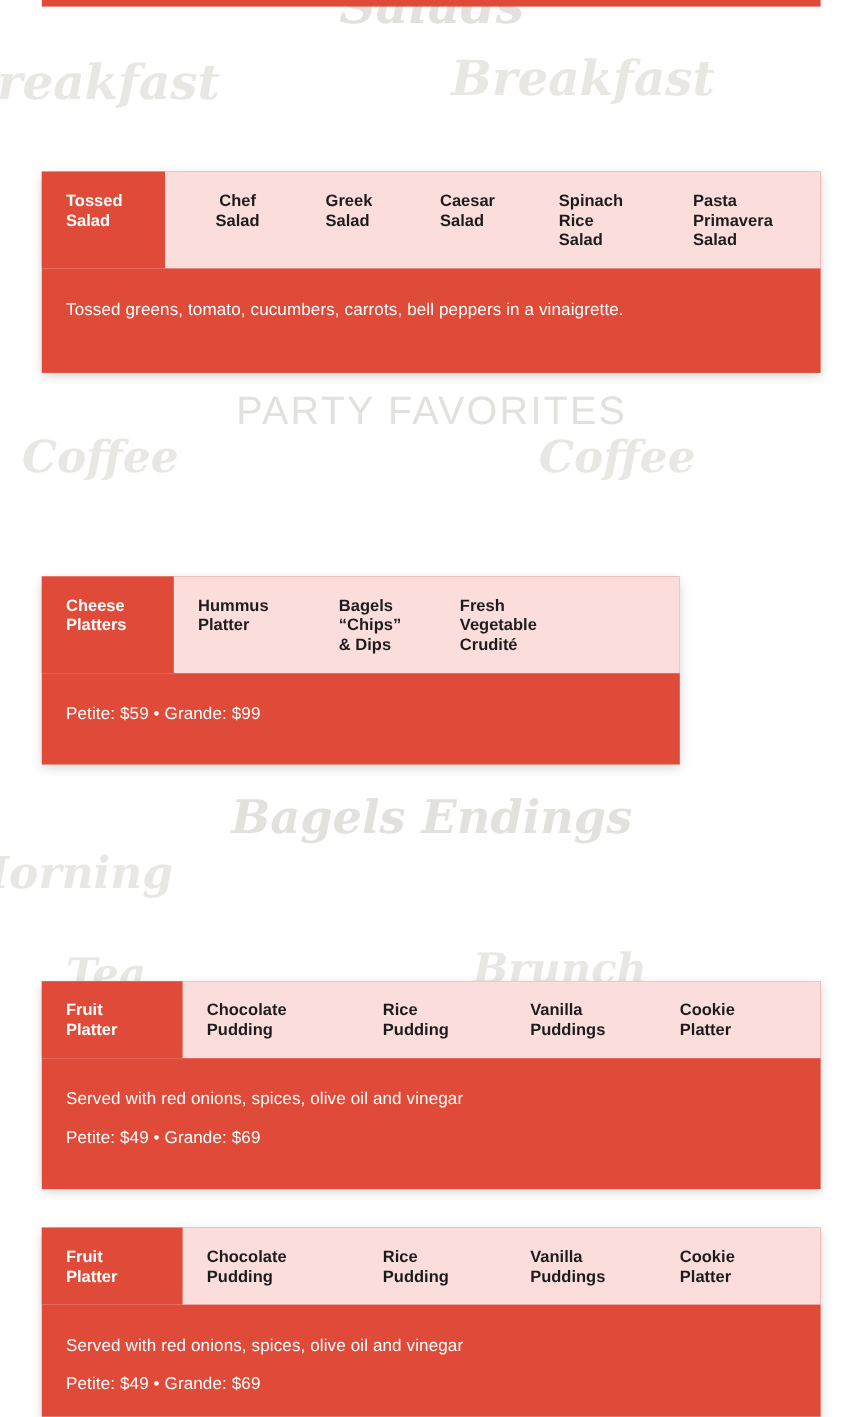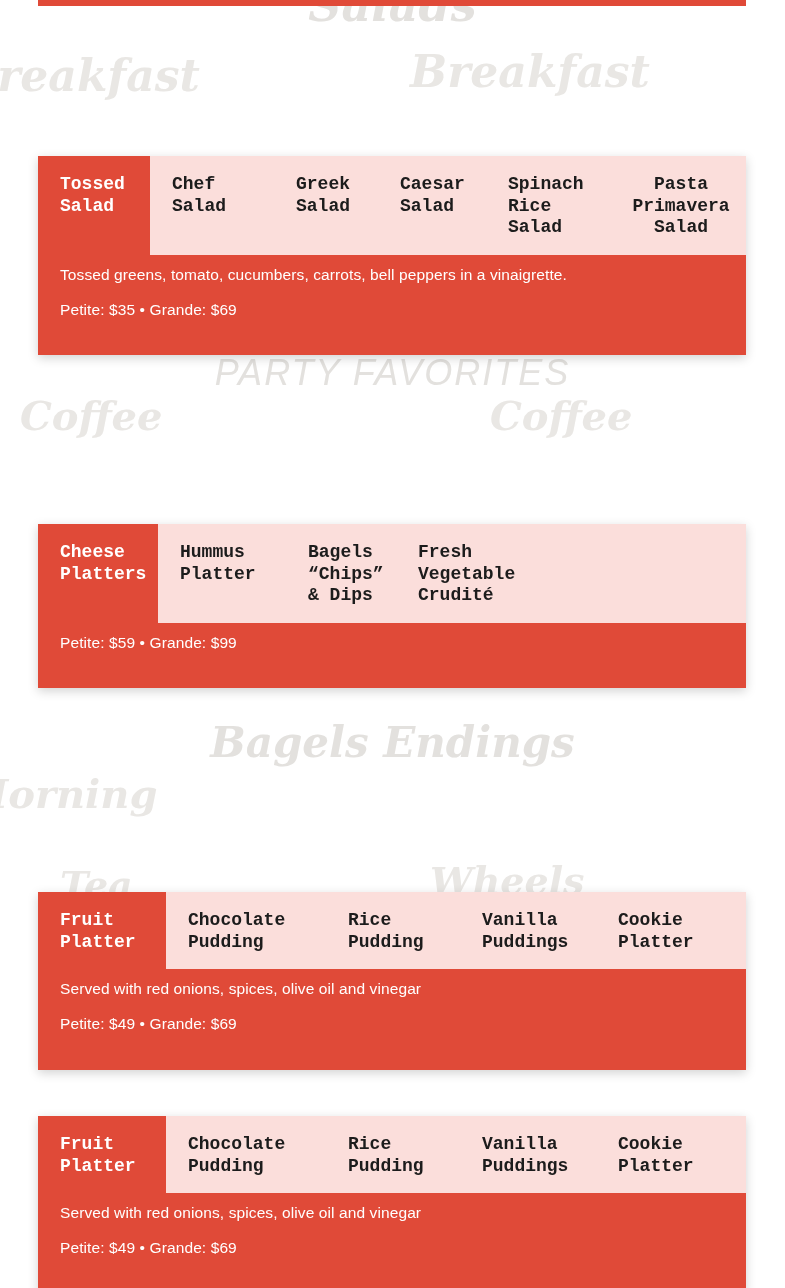--- a/index.html
+++ b/index.html
@@ -37,52 +37,51 @@
   }
 
   
   .ghost-heading {
     position: absolute;
     z-index: 0;
     width: 100%;
     text-align: center;
     color: #e3e1de;
     user-select: none;
-    font-style: italic;
   }
 
   
   .card {
     position: absolute;
     z-index: 2;
     background: #e04a38;
     box-shadow: 0 3px 10px rgba(0,0,0,0.18);
   }
   .tabs {
     display: flex;
     align-items: stretch;
     background: #fbdedb;
   }
   .tab {
     padding: 18px 14px 16px 22px;
-    font-family: Liberation Mono, monospace;
+    font-family: Liberation Sans, sans-serif;
     font-weight: 700;
-    font-size: 18px;
+    font-size: 15px;
     line-height: 1.2;
     color: #1c1c1c;
     white-space: pre-line;
     flex: 0 0 auto;
     cursor: pointer;
   }
   .tab.active {
     background: #e04a38;
     color: #ffffff;
   }
   .panel {
-    padding: 8px 22px 34px 22px;
+    padding: 26px 22px 34px 22px;
     color: #ffffff;
     border-radius: 16px;
   }
   .panel .desc {
     font-size: 15.5px;
     line-height: 1.5;
     margin: 0 0 12px 0;
     letter-spacing: 0.1px;
   }
   .panel .price {
@@ -104,55 +103,54 @@
 </head>
 <body>
 
 <div class="bg-doodles">
     <div class="bg-word script" style="left: -40px; top: 50px; font-size: 44px;">Breakfast</div>
     <div class="bg-word script" style="left: 410px; top: 46px; font-size: 44px;">Breakfast</div>
     <div class="bg-word script" style="left: 20px; top: 392px; font-size: 40px;">Coffee</div>
     <div class="bg-word script" style="left: 490px; top: 392px; font-size: 40px;">Coffee</div>
     <div class="bg-word script" style="left: -36px; top: 770px; font-size: 40px;">Morning</div>
     <div class="bg-word script" style="left: 60px; top: 862px; font-size: 38px;">Tea</div>
-    <div class="bg-word script" style="left: 430px; top: 858px; font-size: 38px;">Wheels</div>
+    <div class="bg-word script" style="left: 430px; top: 858px; font-size: 38px;">Brunch</div>
   </div>
 
 <div id="ghost-headings">
     <div class="ghost-heading" style="top: -22px; font-size: 46px; font-family: &quot;DejaVu Serif&quot;, serif; font-style: italic; font-weight: 700;">Salads</div>
     <div class="ghost-heading" style="top: 352px; font-size: 36px; font-family: &quot;Liberation Sans&quot;, sans-serif; font-weight: 400; letter-spacing: 2px;">PARTY FAVORITES</div>
     <div class="ghost-heading" style="top: 718px; font-size: 42px; font-family: &quot;DejaVu Serif&quot;, serif; font-style: italic; font-weight: 700;">Bagels Endings</div>
   </div>
 
 <div class="top-strip"></div>
 
 <div id="cards-root">
     <div class="card" style="left: 38px; top: 156px; width: 708px;">
       <div class="tabs">
         <div class="tab active" style="width: 112px;">Tossed
 Salad</div>
-        <div class="tab" style="width: 124px;">Chef
+        <div class="tab" style="width: 124px; text-align: center;">Chef
 Salad</div>
         <div class="tab" style="width: 104px;">Greek
 Salad</div>
         <div class="tab" style="width: 108px;">Caesar
 Salad</div>
         <div class="tab" style="width: 122px;">Spinach
 Rice
 Salad</div>
-        <div class="tab" style="width: 138px; text-align: center;">Pasta
+        <div class="tab" style="width: 138px;">Pasta
 Primavera
 Salad</div>
       </div>
       <div class="panel">
         <p class="desc">Tossed greens, tomato, cucumbers, carrots, bell peppers in a vinaigrette.</p>
-        <p class="price">Petite: $35 • Grande: $69</p>
-      </div>
-    </div>
-    <div class="card" style="left: 38px; top: 524px; width: 708px;">
+      </div>
+    </div>
+    <div class="card" style="left: 38px; top: 524px; width: 580px;">
       <div class="tabs">
         <div class="tab active" style="width: 120px;">Cheese
 Platters</div>
         <div class="tab" style="width: 128px;">Hummus
 Platter</div>
         <div class="tab" style="width: 110px;">Bagels
 “Chips”
 &amp; Dips</div>
         <div class="tab" style="width: 130px;">Fresh
 Vegetable

